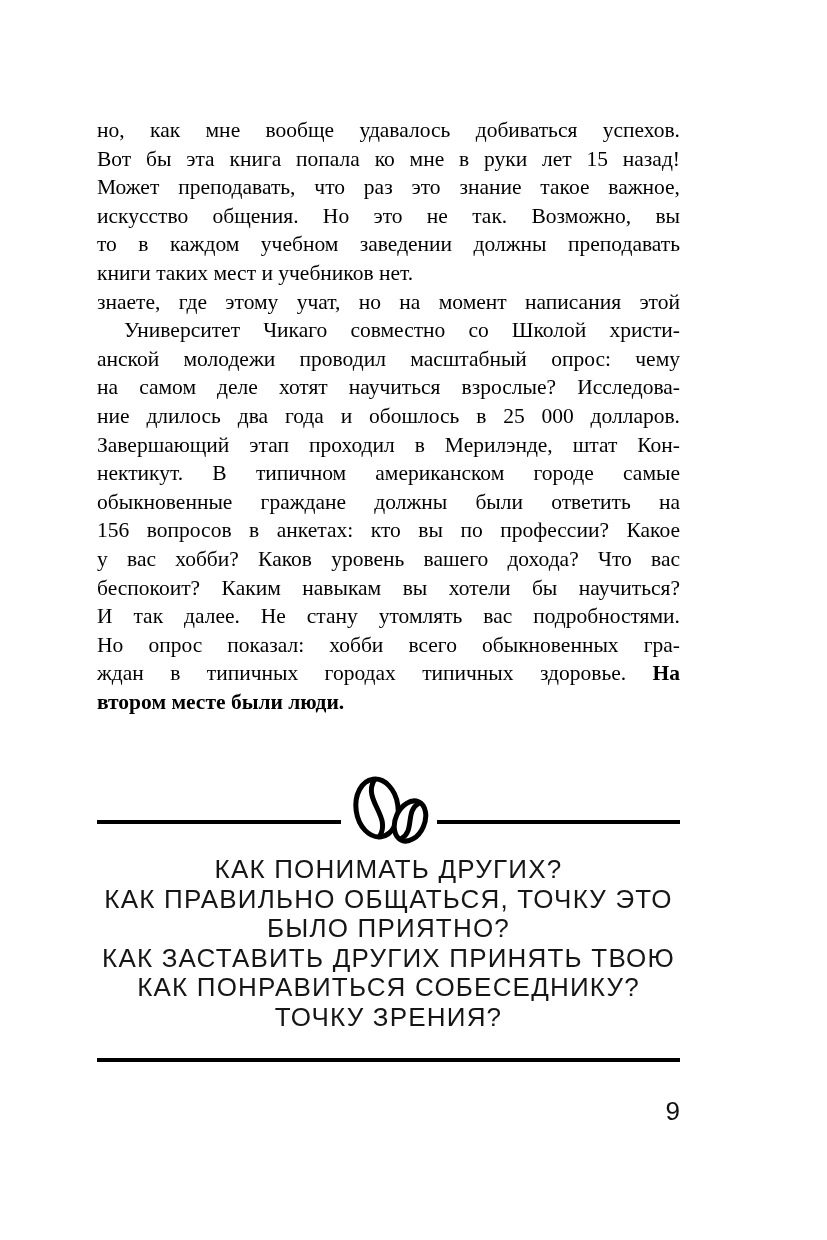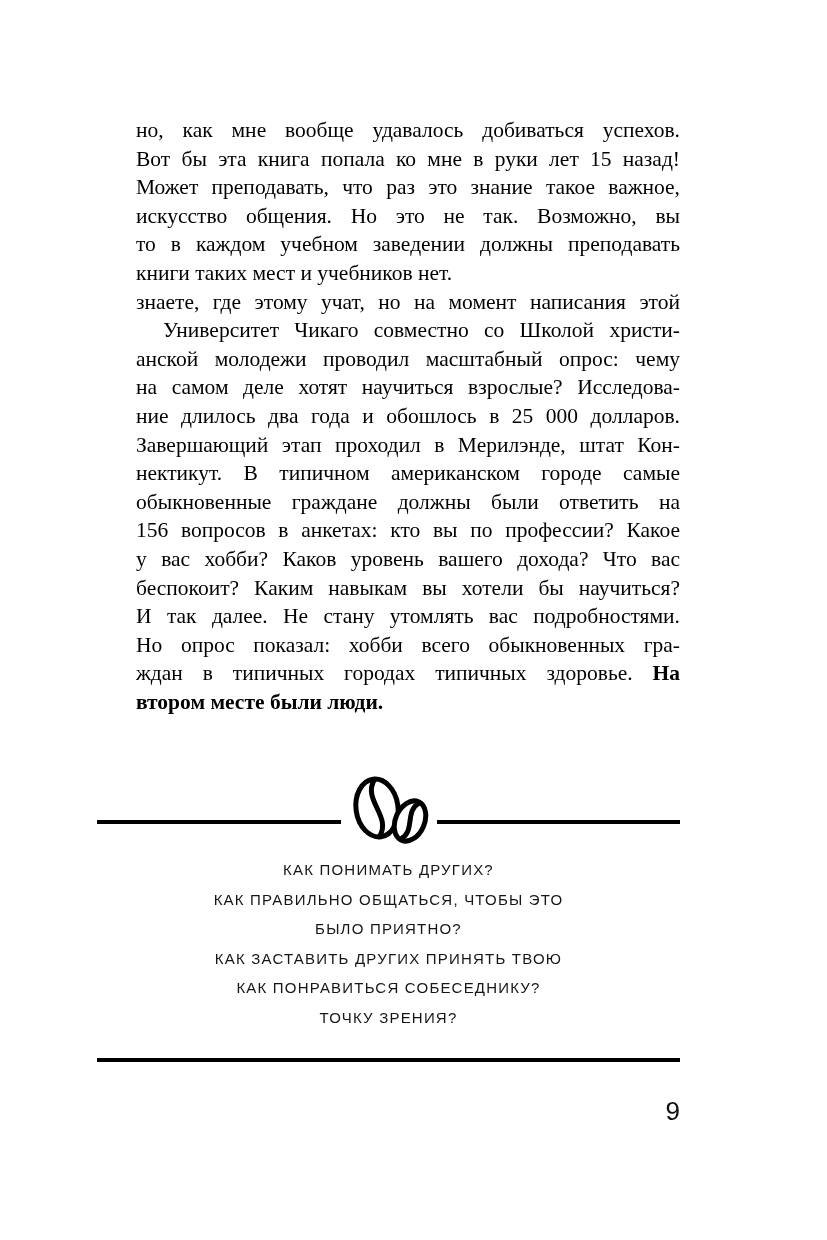--- a/index.html
+++ b/index.html
@@ -19,21 +19,20 @@
     width: 583px;
     font-size: 21.5px;
     line-height: 28.6px;
   }
   .para.indent .line:first-child { text-indent: 27px; }
   .line {
     text-align: justify;
     text-align-last: justify;
     -moz-text-align-last: justify;
     overflow-wrap: break-word;
-    margin-left: 39px;
   }
   .line.last {
     text-align-last: left;
     -moz-text-align-last: left;
   }
   .b { font-weight: bold; }
   .divider {
     position: absolute;
     left: 97px;
     top: 774px;
@@ -50,21 +49,21 @@
   }
   .divider svg { flex: 0 0 auto; margin: 0 5px; }
   .questions {
     position: absolute;
     left: 97px;
     top: 855px;
     width: 583px;
     text-align: center;
     font-family: "Liberation Sans", sans-serif;
     font-weight: 300;
-    font-size: 15px;
+    font-size: 26px;
     letter-spacing: 1.2px;
     line-height: 29.6px;
     color: #161616;
   }
   .bottom-rule {
     position: absolute;
     left: 97px;
     top: 1058px;
     width: 583px;
     height: 4px;
@@ -125,21 +124,21 @@
       <g transform="translate(64,47) rotate(24)">
         <ellipse rx="14.5" ry="21" fill="#ffffff" stroke="#000000" stroke-width="5"></ellipse>
         <path d="M1,-20 C-9,-7 9,7 -1,20" fill="none" stroke="#000000" stroke-width="5" stroke-linecap="round"></path>
       </g>
     </svg>
     <span class="rule"></span>
   </div>
 
   <div class="questions">
       <div class="qline">КАК ПОНИМАТЬ ДРУГИХ?</div>
-      <div class="qline">КАК ПРАВИЛЬНО ОБЩАТЬСЯ, ЧТОБЫ ЭТО</div>
+      <div class="qline">КАК ПРАВИЛЬНО ОБЩАТЬСЯ, ТОЧКУ ЭТО</div>
       <div class="qline">БЫЛО ПРИЯТНО?</div>
       <div class="qline">КАК ЗАСТАВИТЬ ДРУГИХ ПРИНЯТЬ ТВОЮ</div>
       <div class="qline">КАК ПОНРАВИТЬСЯ СОБЕСЕДНИКУ?</div>
       <div class="qline">ТОЧКУ ЗРЕНИЯ?</div>
     </div>
 
   <div class="bottom-rule"></div>
 
   <div class="page-number">9</div>
 

